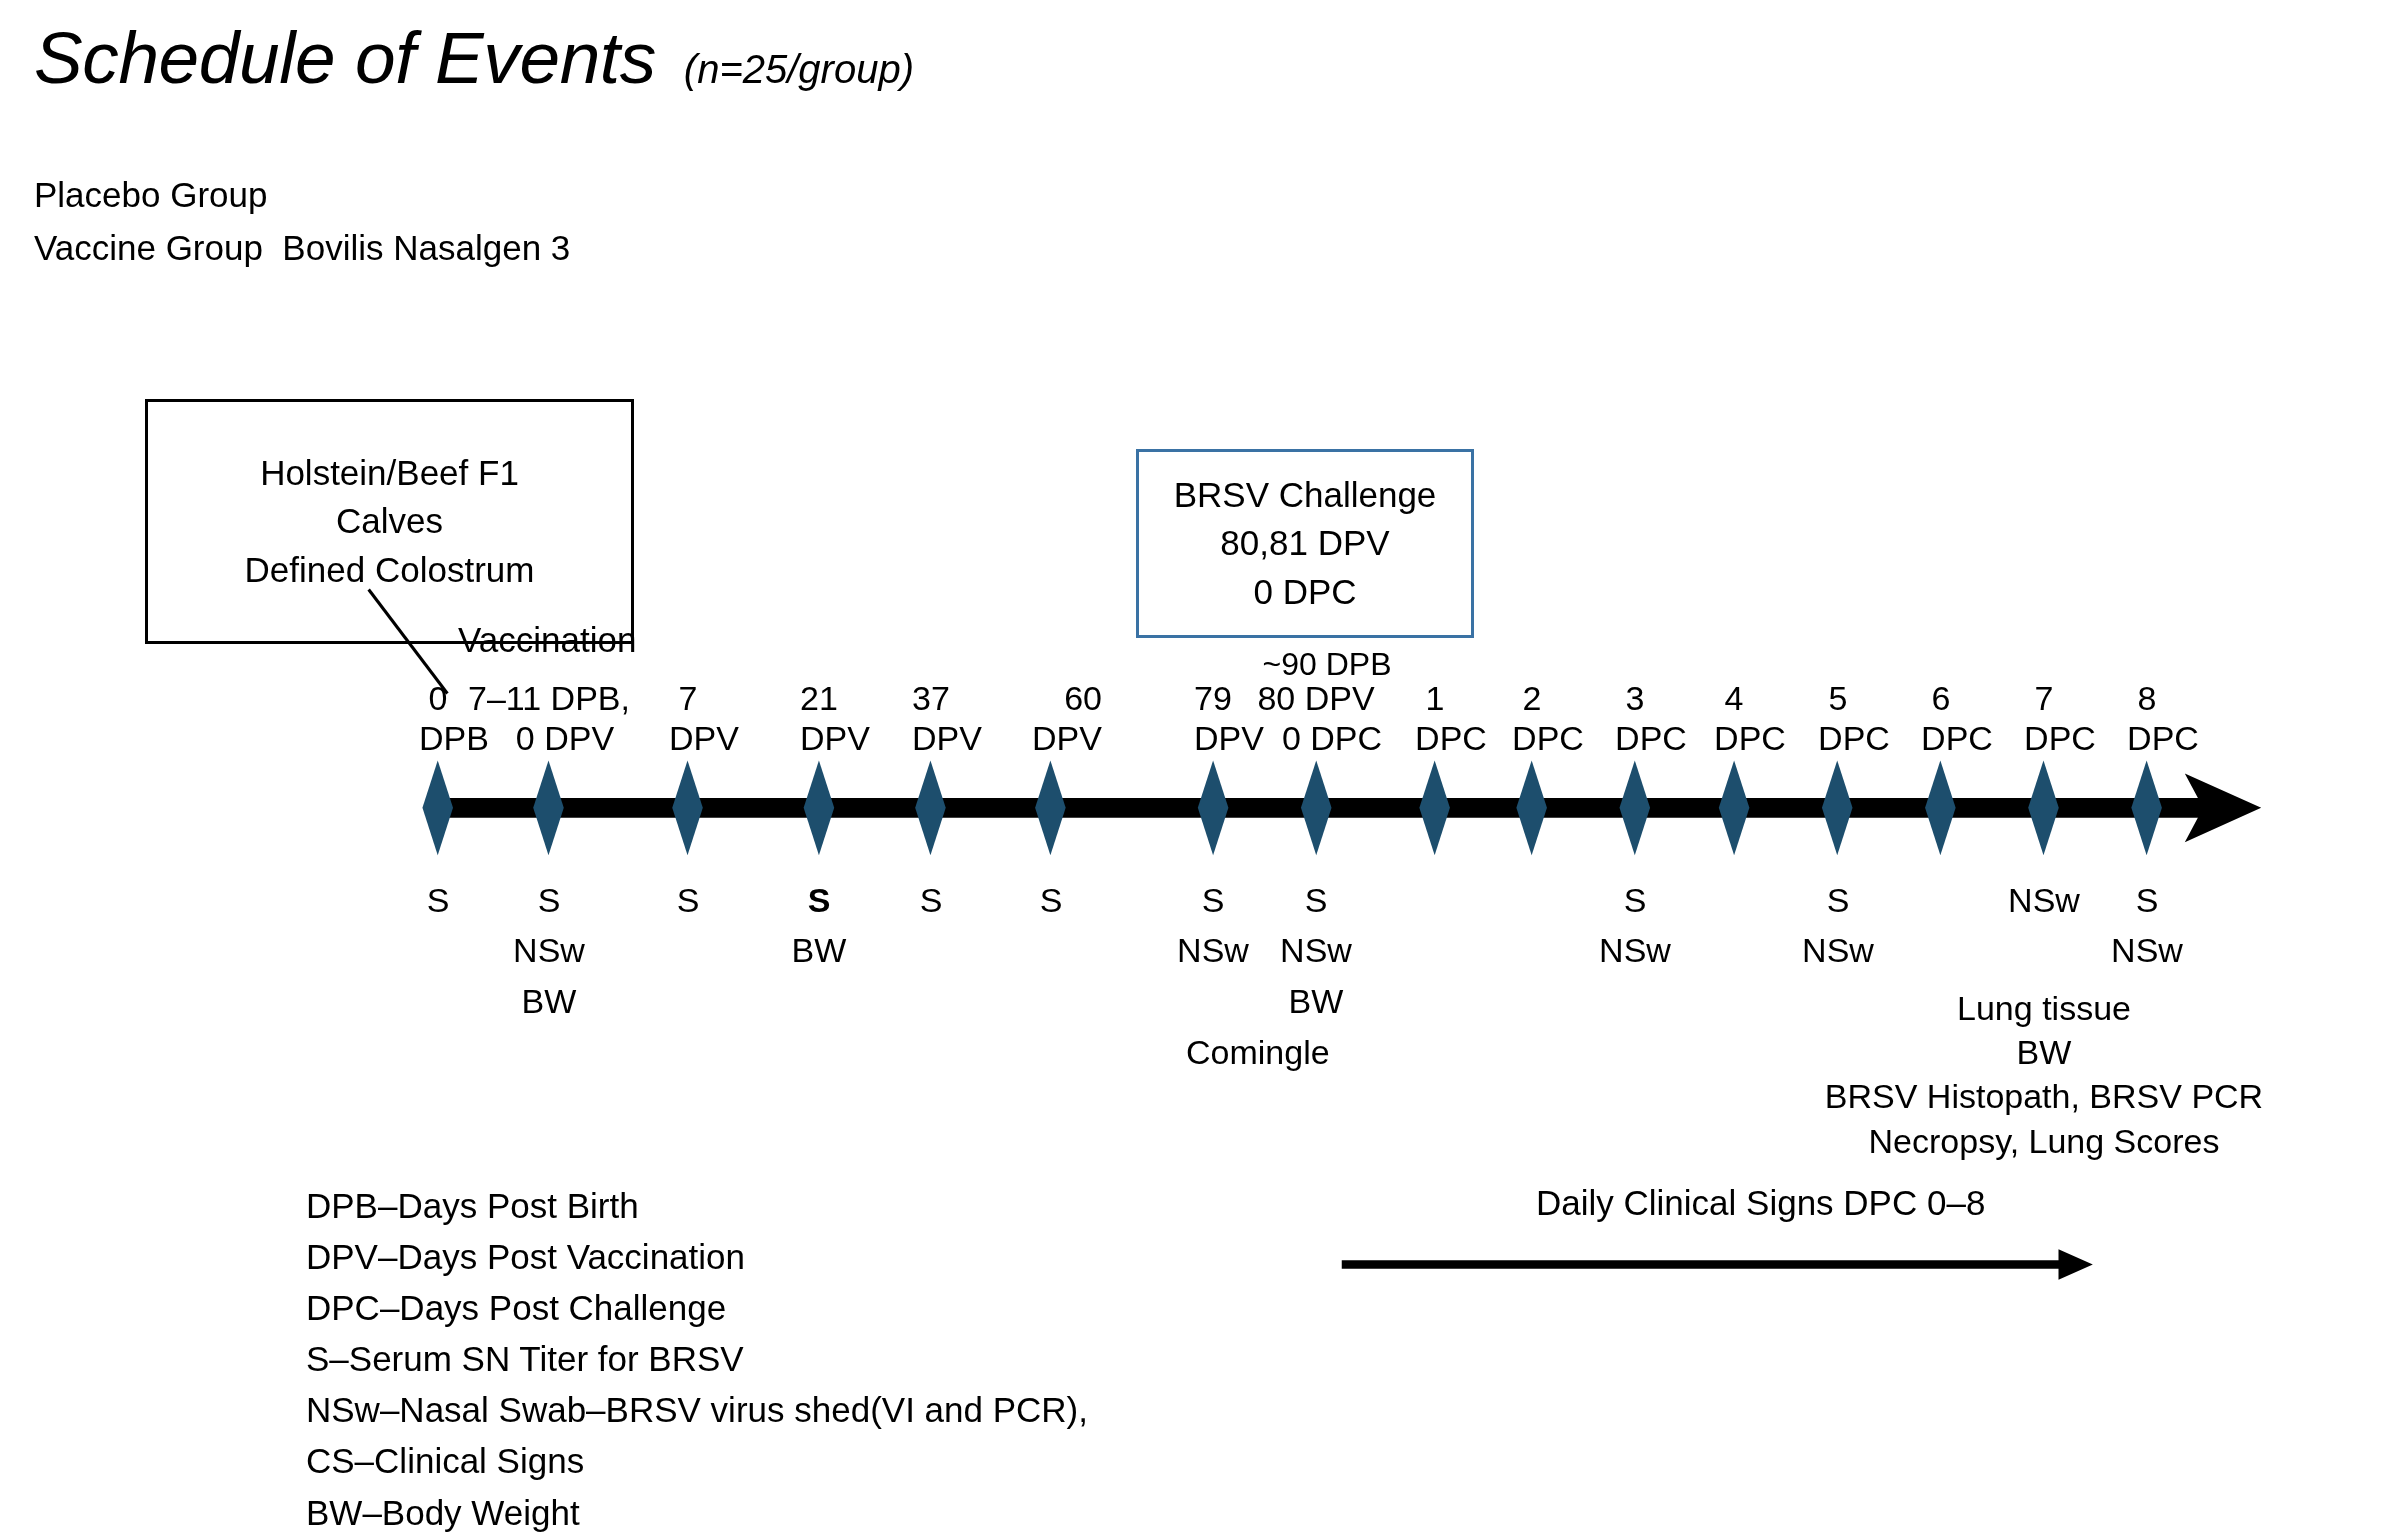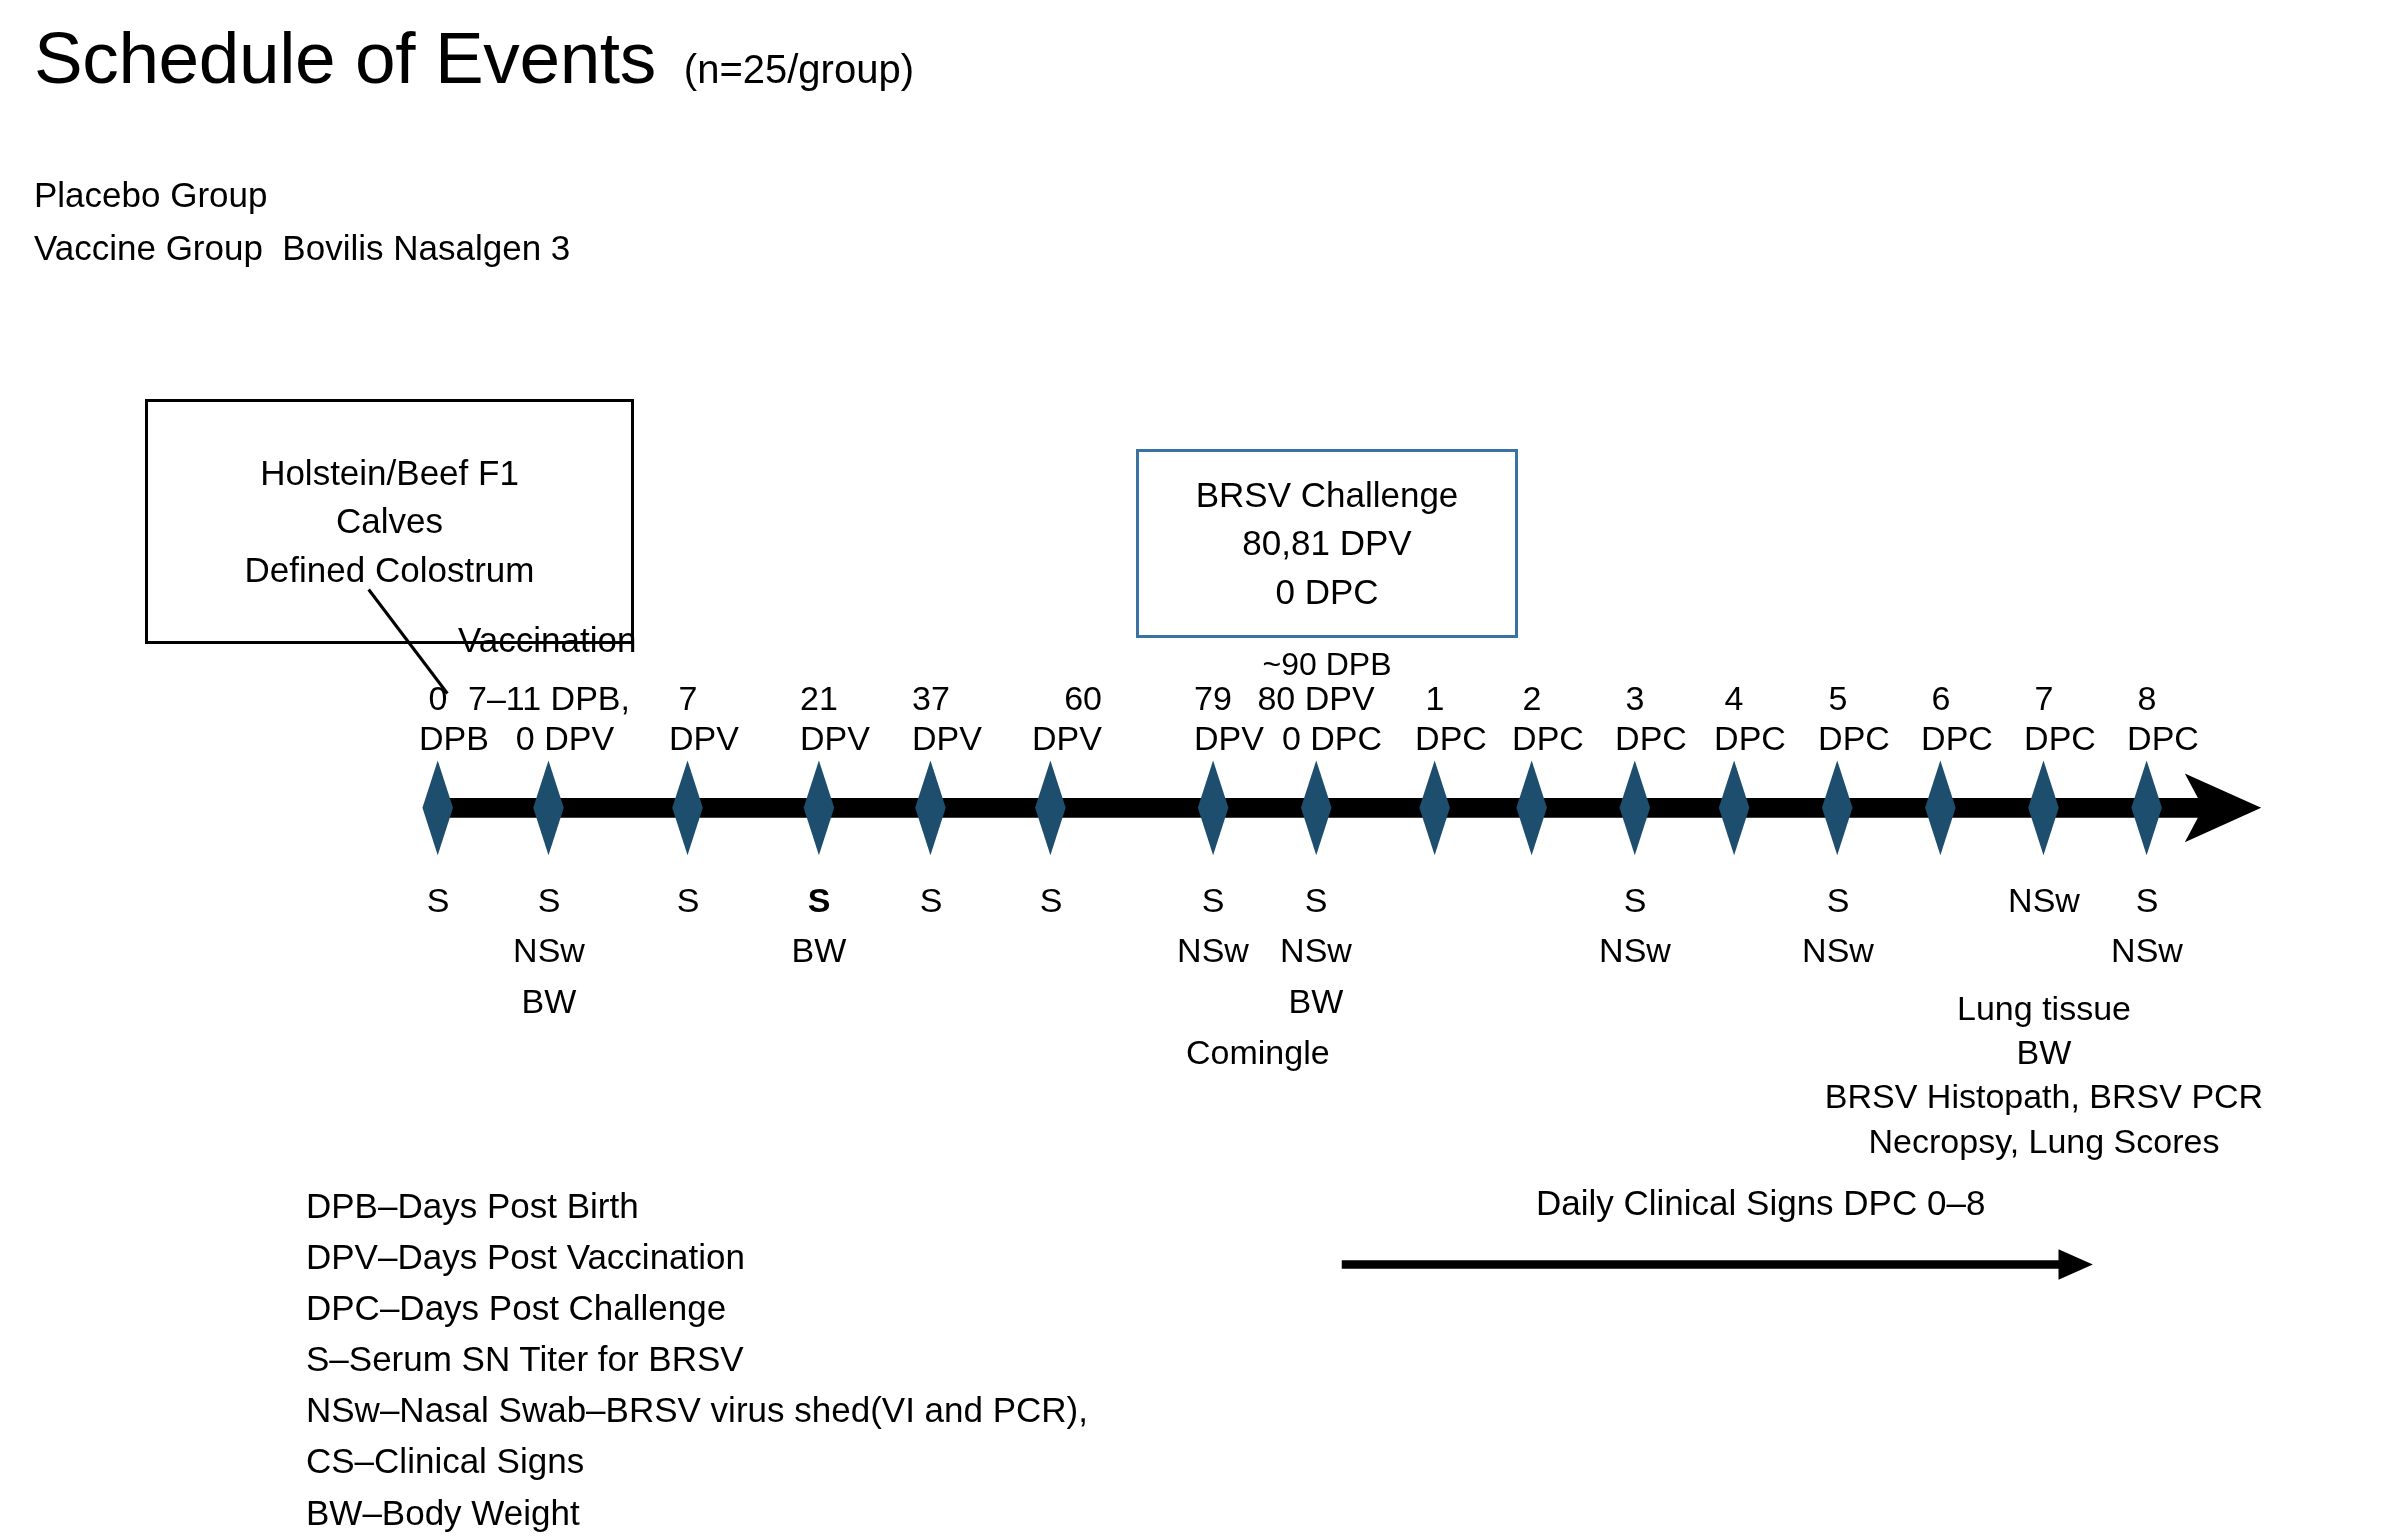--- a/index.html
+++ b/index.html
@@ -20,20 +20,21 @@
   }
 
   
   #title-row {
     position: absolute;
     left: 34px;
     top: 21.4px;
     display: flex;
     align-items: baseline;
     white-space: nowrap;
+    font-style: italic;
   }
   #page-title {
     font-size: 73px;
     font-weight: 400;
     letter-spacing: -0.4px;
     line-height: 1.0;
   }
   #title-sub {
     font-size: 40px;
     font-weight: 400;
@@ -71,21 +72,21 @@
     top: 588px;
     width: 92px;
     height: 107px;
     pointer-events: none;
   }
 
   #challenge-box {
     position: absolute;
     left: 1136px;
     top: 449px;
-    width: 382px;
+    width: 338px;
     height: 189px;
     border: 3.1px solid #3a72a4;
     box-sizing: border-box;
     display: flex;
     flex-direction: column;
     align-items: center;
     justify-content: center;
     font-size: 35px;
     line-height: 1.38;
   }

